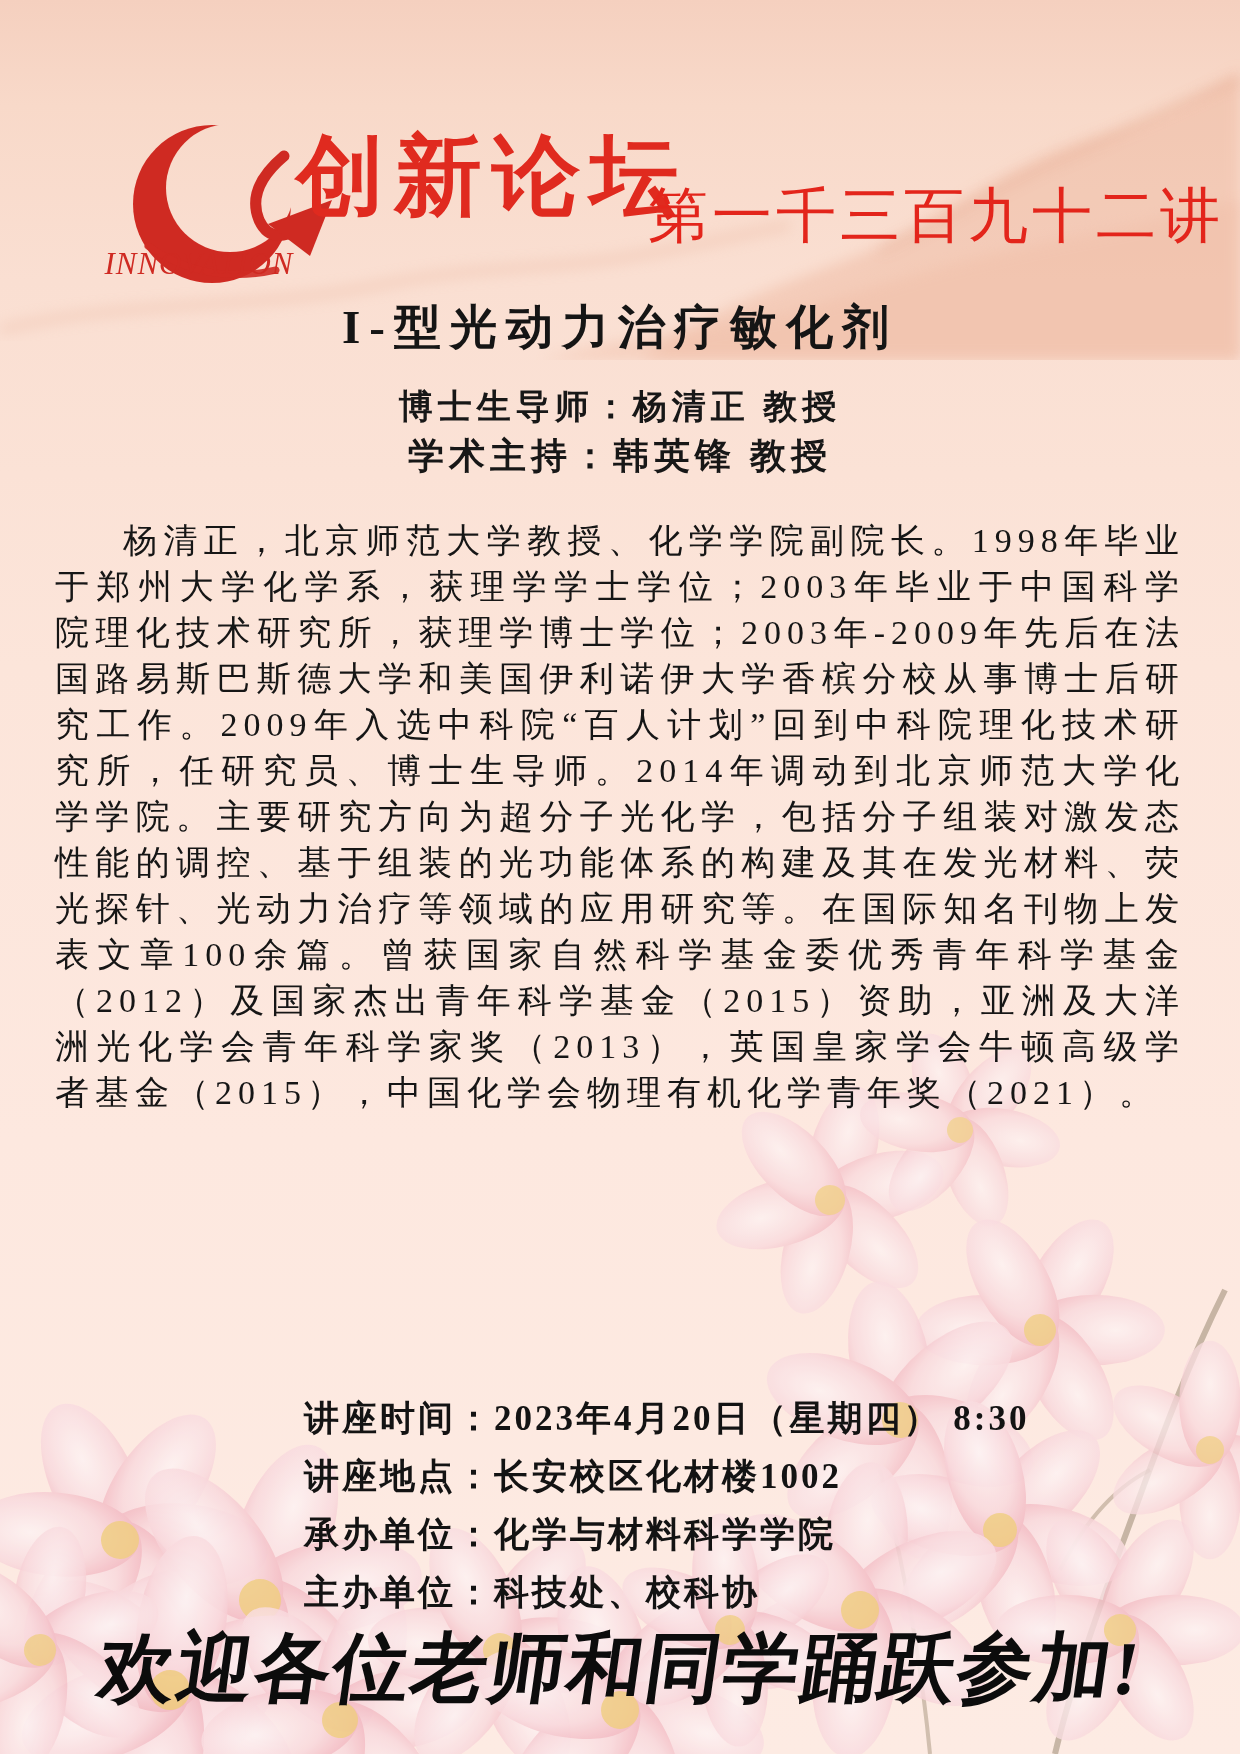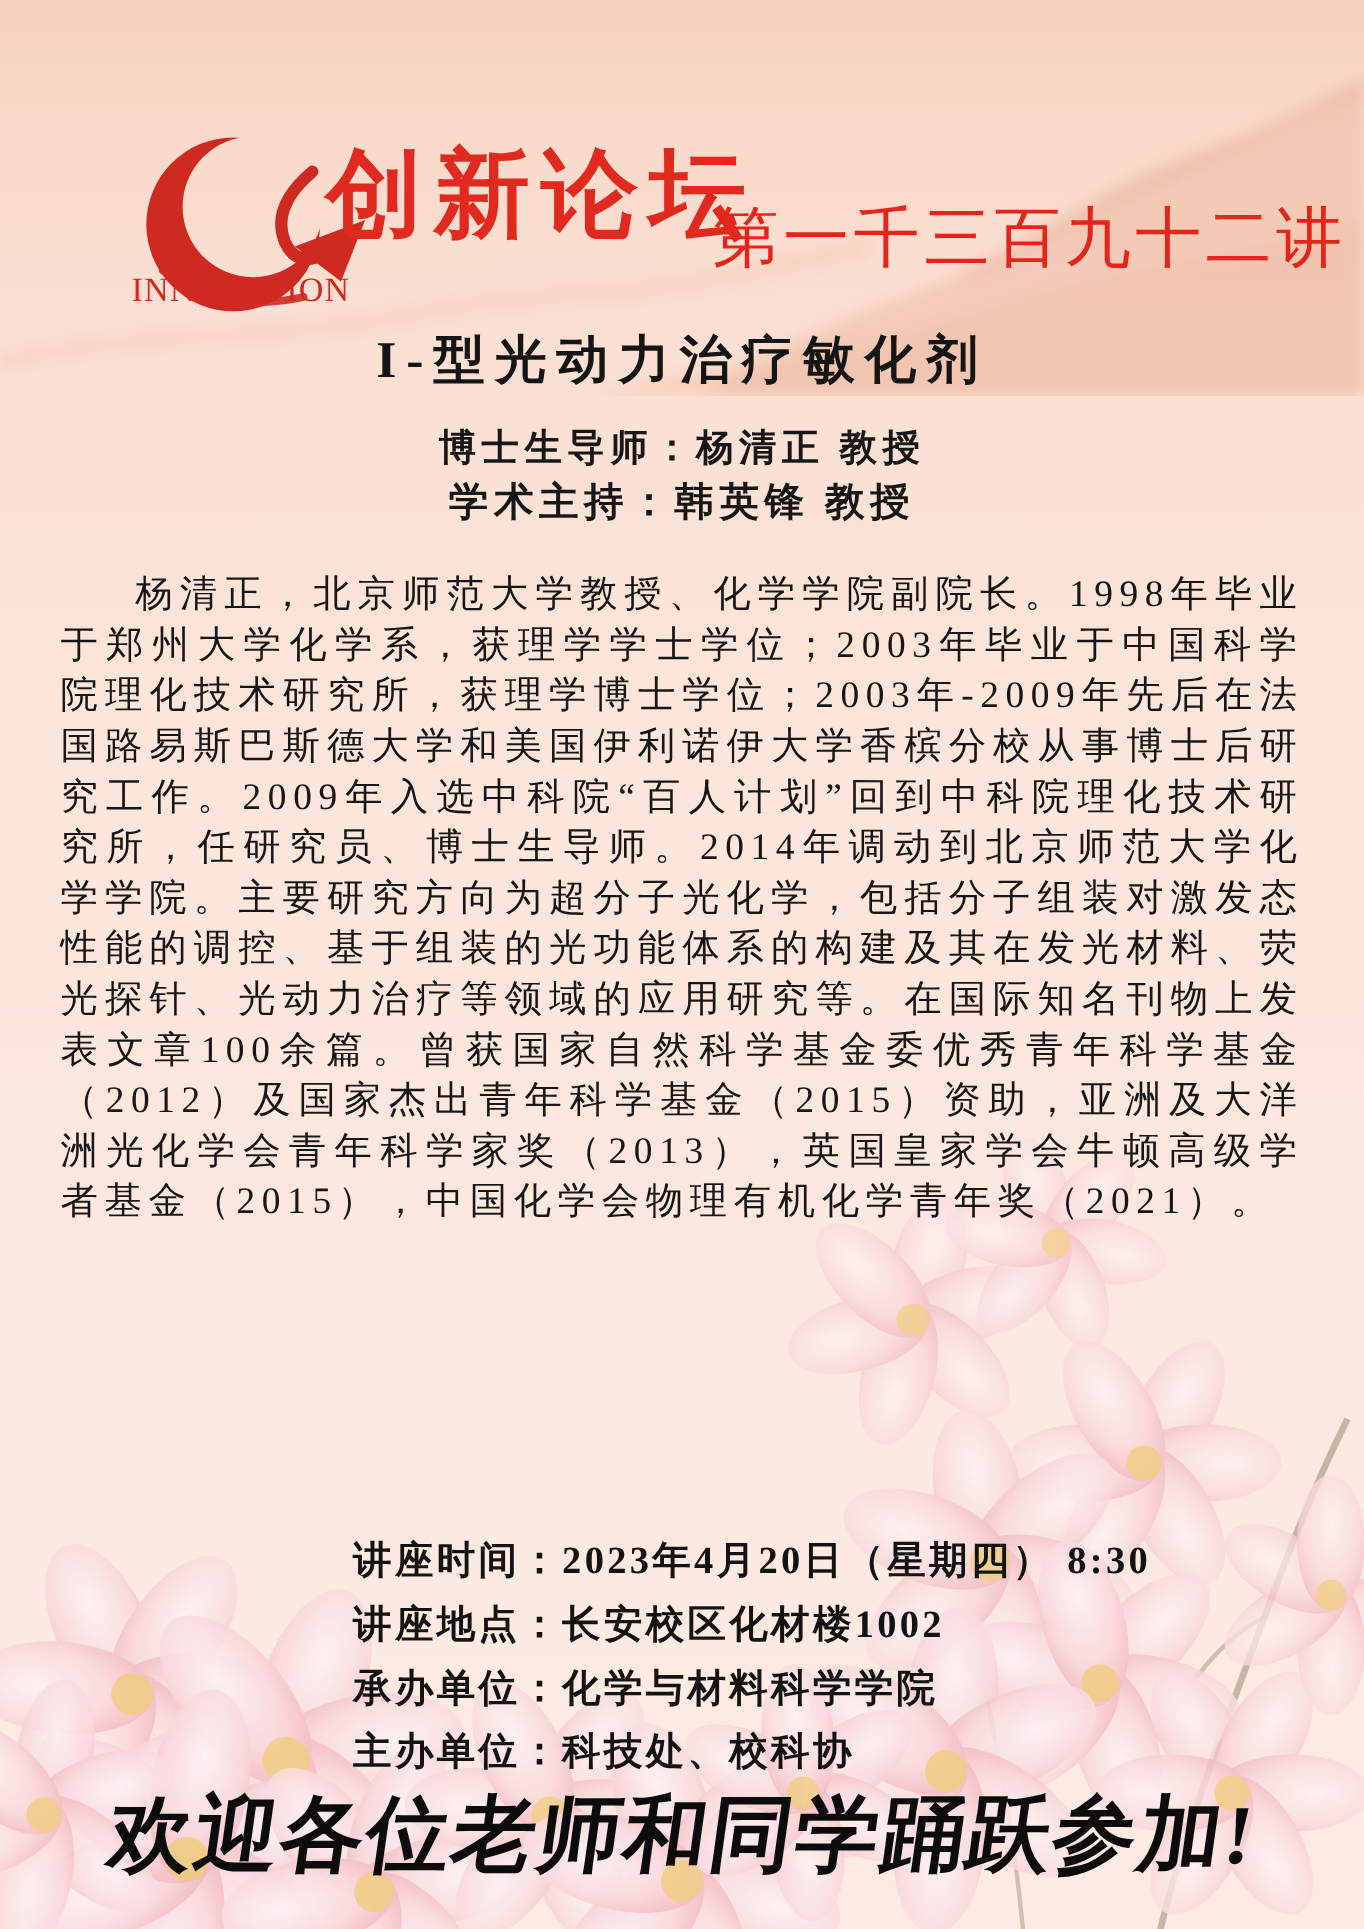--- a/index.html
+++ b/index.html
@@ -2,41 +2,41 @@
 <html lang="zh"><head>
 <meta charset="utf-8">
 <style>
   html,body{margin:0;padding:0;}
   body{width:1240px;height:1754px;font-family:"Liberation Serif","DejaVu Serif",serif;}
   .page{position:relative;width:1240px;height:1754px;overflow:hidden;
         background:linear-gradient(180deg,#f5d0bf 0%,#f8d9c9 6%,#fadfd2 16%,#fce5da 38%,#fde8df 65%,#fdebe3 100%);}
   .decor{position:absolute;pointer-events:none;}
   
   .logo{position:absolute;left:96px;top:104px;width:240px;height:200px;}
-  .innovation{position:absolute;left:104px;top:246px;width:230px;text-align:center;
-      color:#cf2a22;font-size:31px;letter-spacing:1px;font-family:"Liberation Serif",serif;}
+  .innovation{position:absolute;left:84px;top:246px;width:230px;text-align:center;
+      color:#cf2a22;font-size:31px;letter-spacing:1px;font-family:"Liberation Serif",serif;font-style:italic;}
   .forum-title{position:absolute;left:296px;top:128px;color:#e02a1f;
       font-family:"Liberation Sans","DejaVu Sans",sans-serif;font-weight:900;
       font-size:88px;letter-spacing:10px;line-height:1.1;text-align:right;}
   .lecture-no{position:absolute;left:648px;top:176px;color:#e3251b;
       font-family:"Liberation Sans","DejaVu Sans",sans-serif;font-weight:400;
       font-size:60px;letter-spacing:4px;}
   
   .lecture-title{position:absolute;left:0;top:296px;width:100%;text-align:center;
       font-size:47px;font-weight:700;color:#151515;letter-spacing:9px;}
   .speaker-line{position:absolute;left:0;top:384px;width:100%;text-align:center;
       font-size:34px;font-weight:700;color:#171717;letter-spacing:5px;}
   .host-line{position:absolute;left:0;top:432px;width:100%;text-align:center;
       font-size:36px;font-weight:700;color:#171717;letter-spacing:5px;}
   
   .bio{position:absolute;left:55px;top:484px;width:1130px;
       font-size:34px;line-height:46px;color:#161616;letter-spacing:6px;
       text-align:justify;text-align-last:left;text-indent:2em;}
   
-  .details{position:absolute;left:321px;top:1390px;font-size:35px;line-height:58px;
+  .details{position:absolute;left:304px;top:1390px;font-size:35px;line-height:58px;
       color:#131313;font-weight:600;letter-spacing:3px;}
   .details .row{white-space:nowrap;}
   
   .welcome{position:absolute;left:0;top:1618px;width:1240px;text-align:center;
       font-size:76px;font-weight:900;color:#0c0c0c;letter-spacing:2px;
       transform:skewX(-8deg);font-family:"Liberation Serif","DejaVu Serif",serif;}
 </style>
 </head>
 <body>
 

